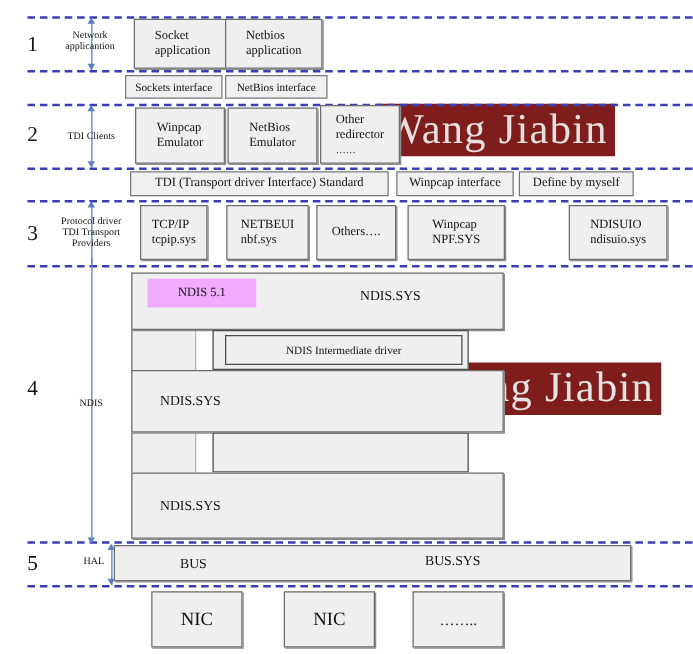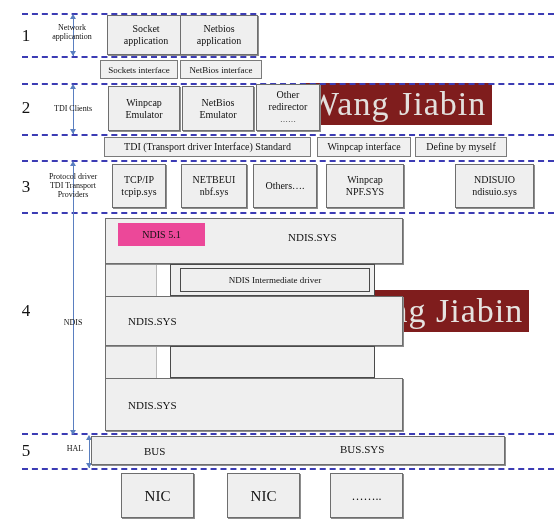--- a/index.html
+++ b/index.html
@@ -46,21 +46,21 @@
   .arrow-dn{border-top:5px solid #5a7fc0;}
 
   
   .box{
     position:absolute;
     box-sizing:border-box;
     background:#efefef;
     border:1px solid #6e6e6e;
     box-shadow:1px 1px 0 0 #8d8d8d;
     display:flex;align-items:center;justify-content:center;
-    text-align:center;
+    text-align:left;
     font-family:"Liberation Serif",serif;
     color:#111;
     font-size:10px;line-height:12px;
   }
   .box.plain{background:#f0f0f0;border:1px solid #7a7a7a;box-shadow:none;}
   .ndis-col{
     position:absolute;
     box-sizing:border-box;
     background:#efefef;
     border-left:1px solid #6e6e6e;
@@ -84,21 +84,21 @@
     background:#efefef;
     border:1px solid #4a4a4a;
     display:flex;align-items:center;justify-content:center;
     font-size:9px;
     font-family:"Liberation Serif",serif;
     color:#111;
   }
   .ndis-51{
     position:absolute;
     box-sizing:border-box;
-    background:#ec4899;
+    background:#f0abfc;
     border:none;
     display:flex;align-items:center;justify-content:center;
     font-size:10px;
     font-family:"Liberation Serif",serif;
     color:#111;
     text-align:right;
   }
   .bar-label-right{
     position:absolute;
     font-size:11px;

